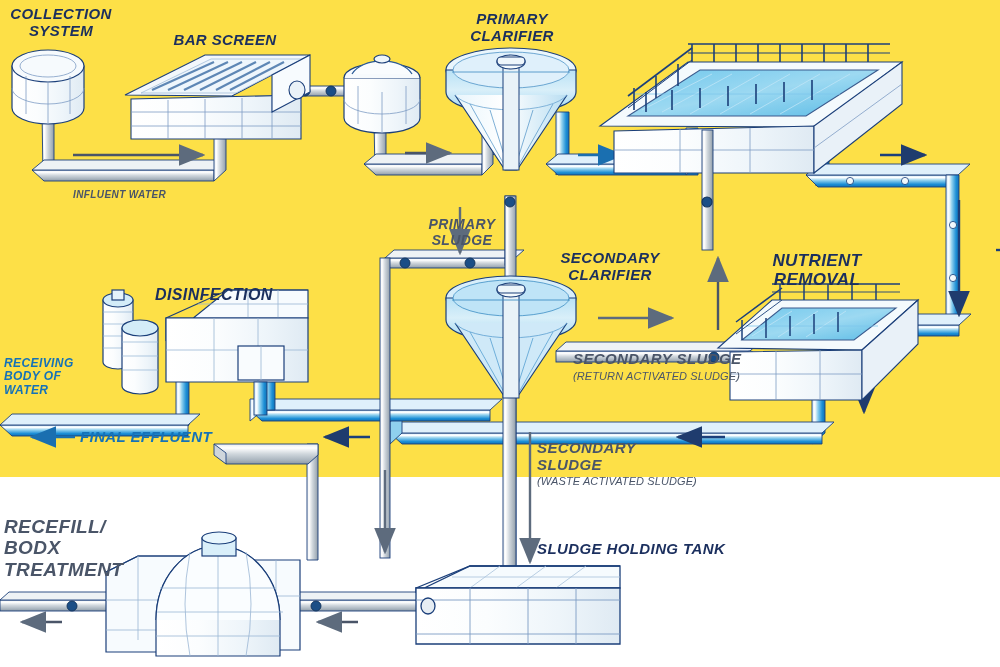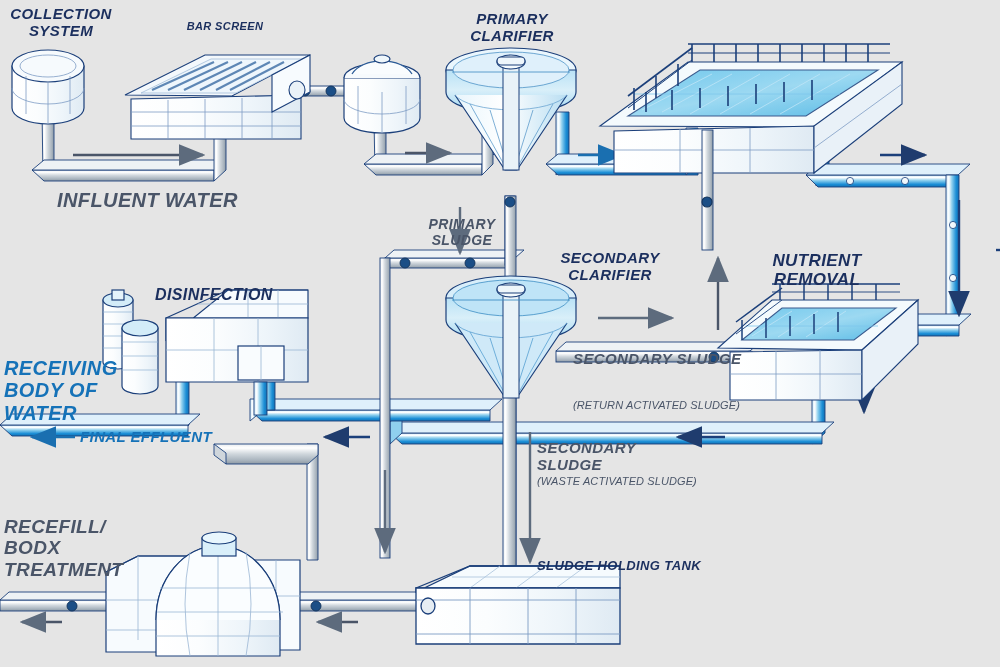--- a/index.html
+++ b/index.html
@@ -1,21 +1,21 @@
 <!DOCTYPE html>
 <html><head>
 <meta charset="utf-8">
 <title>Wastewater Treatment Process Diagram</title>
 <style>
   html,body{margin:0;padding:0;background:#ffffff;}
   body{
     font-family:"Liberation Sans", sans-serif;
     width:1000px;height:667px;overflow:hidden;
   }
-  #stage{position:relative;width:1000px;height:667px;background:#e5e5e5;}
+  #stage{position:relative;width:1000px;height:477px;background:#fde047;}
   #stage svg{position:absolute;left:0;top:0;}
 
   .lbl{
     position:absolute;
     font-family:"Liberation Sans", sans-serif;
     font-weight:bold;
     font-style:italic;
     color:#1b2f5e;
     letter-spacing:.4px;
     line-height:1.12;
@@ -501,53 +501,53 @@
       <line x1="528" y1="588" x2="528" y2="644"></line>
       <line x1="576" y1="588" x2="576" y2="644"></line>
     </g>
     <ellipse cx="428" cy="606" rx="7" ry="8" fill="#e6edf3" stroke="#1b3f7a"></ellipse>
   </g>
 </svg>
 
 <div class="lbl c" style="left:6px;top:6px;width:110px;font-size:15px;">COLLECTION
 SYSTEM</div>
 
-<div class="lbl c" style="left:160px;top:20px;width:130px;font-size:11px;">BAR SCREEN</div>
+<div class="lbl c" style="left:160px;top:32px;width:130px;font-size:15px;">BAR SCREEN</div>
 
 
 <div class="lbl c" style="left:452px;top:11px;width:120px;font-size:15px;">PRIMARY
 CLARIFIER</div>
 
 
-<div class="lbl gray" style="left:57px;top:189px;font-size:20px;">INFLUENT WATER</div>
+<div class="lbl gray" style="left:73px;top:189px;font-size:10px;">INFLUENT WATER</div>
 
 <div class="lbl gray c" style="left:412px;top:217px;width:100px;font-size:14px;">PRIMARY
 SLUDGE</div>
 
 <div class="lbl c" style="left:545px;top:250px;width:130px;font-size:15px;">SECONDARY
 CLARIFIER</div>
 
 <div class="lbl c" style="left:762px;top:251px;width:110px;font-size:17px;">NUTRIENT
 REMOVAL</div>
 
 <div class="lbl" style="left:155px;top:262px;font-size:16px;margin-top:24px;">DISINFECTION</div>
 
-<div class="lbl blue" style="left:4px;top:357px;font-size:20px;">RECEIVING
+<div class="lbl blue" style="left:4px;top:357px;font-size:12px;">RECEIVING
 BODY OF
 WATER</div>
 
 <div class="lbl gray" style="left:573px;top:351px;font-size:15px;">SECONDARY SLUDGE</div>
-<div class="lbl sub" style="left:573px;top:370px;margin-top:29px;">(RETURN ACTIVATED SLUDGE)</div>
+<div class="lbl sub" style="left:573px;top:370px;">(RETURN ACTIVATED SLUDGE)</div>
 
 <div class="lbl blue" style="left:80px;top:429px;font-size:15px;">FINAL EFFLUENT</div>
 
 <div class="lbl gray" style="left:537px;top:440px;font-size:15px;">SECONDARY
 SLUDGE</div>
 <div class="lbl sub" style="left:537px;top:475px;">(WASTE ACTIVATED SLUDGE)</div>
 
 
-<div class="lbl" style="left:537px;top:559px;font-size:13px;">SLUDGE HOLDING TANK</div>
+<div class="lbl" style="left:537px;top:541px;font-size:15px;">SLUDGE HOLDING TANK</div>
 
 <div class="lbl gray" style="left:4px;top:516px;font-size:19px;">RECEFILL/
 BODX
 TREATMENT</div>
 
 </div>
 
 </body></html>

